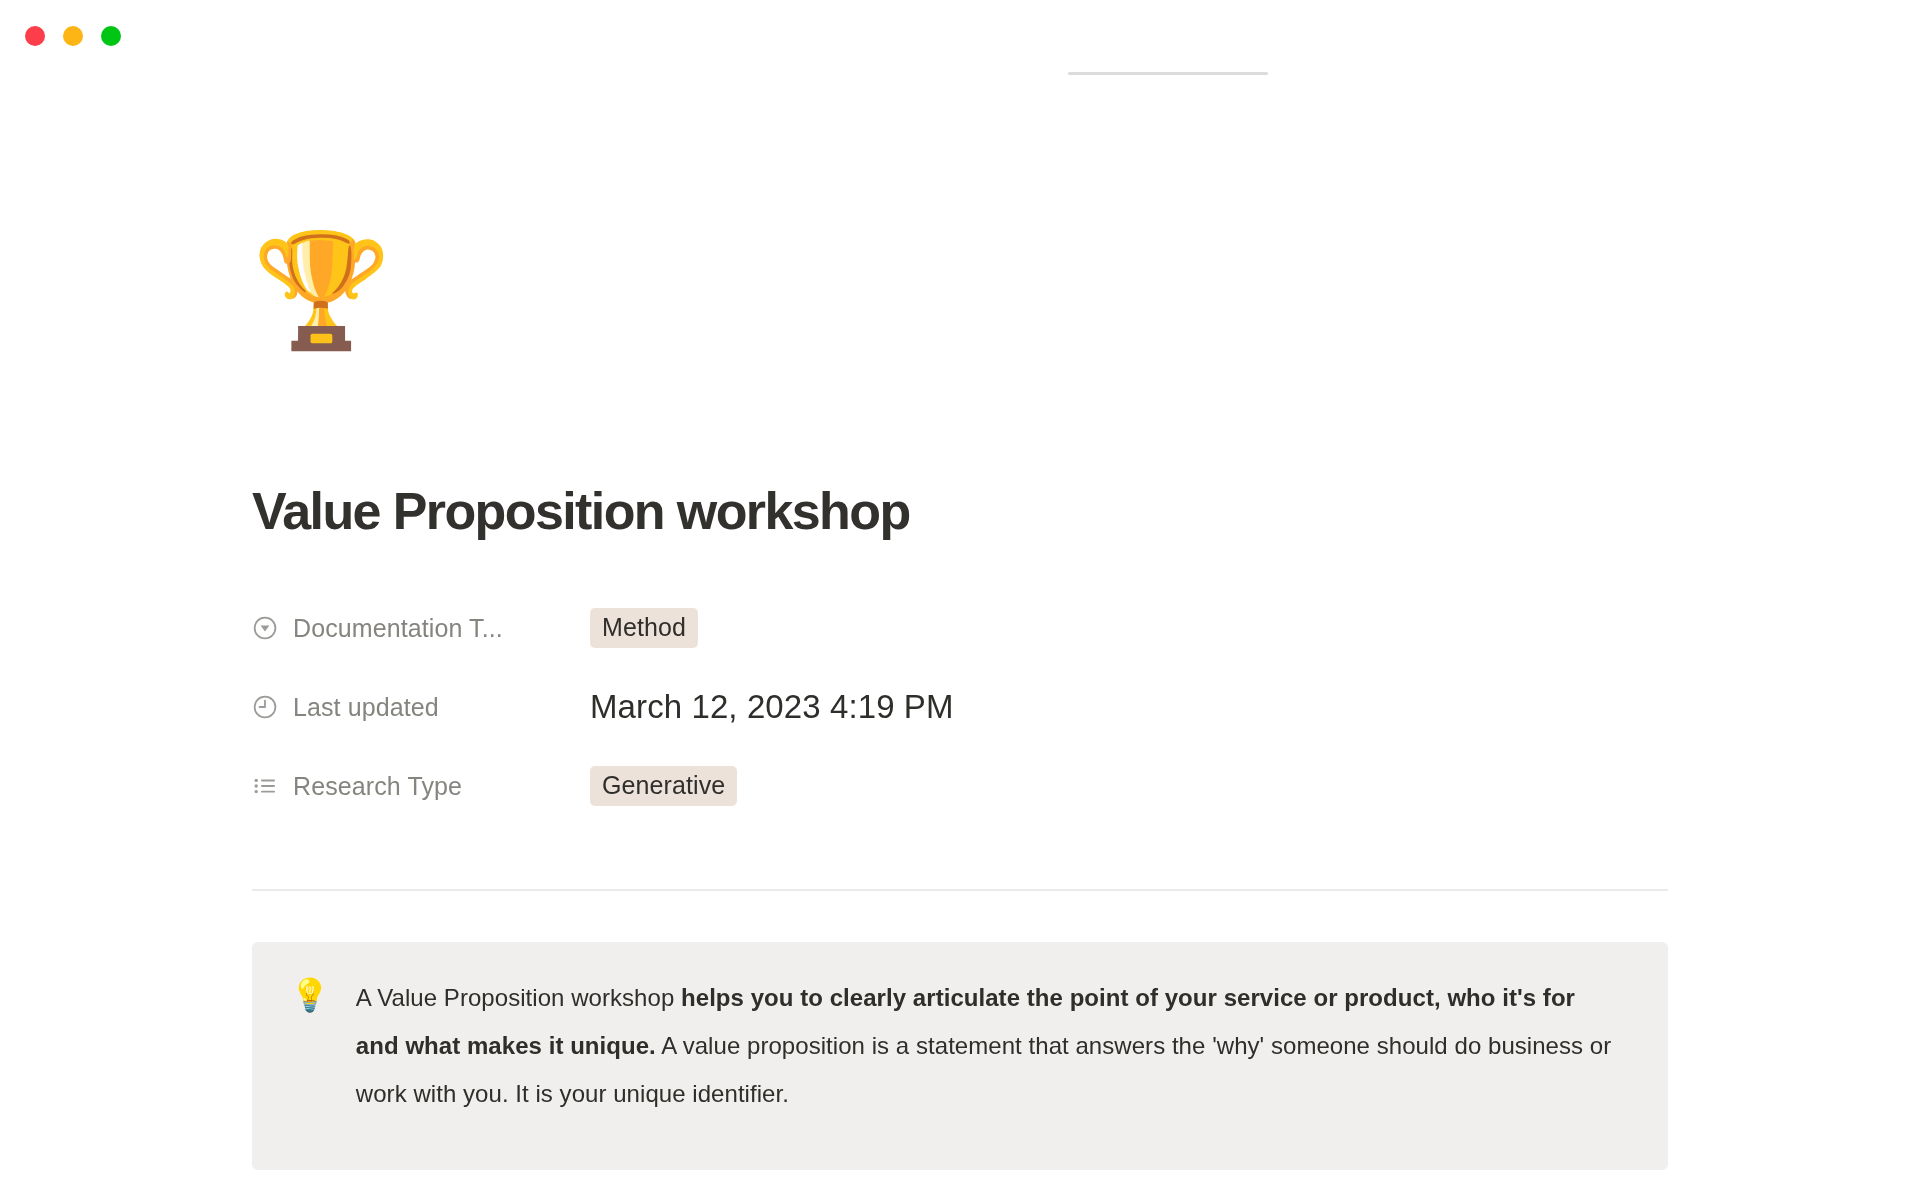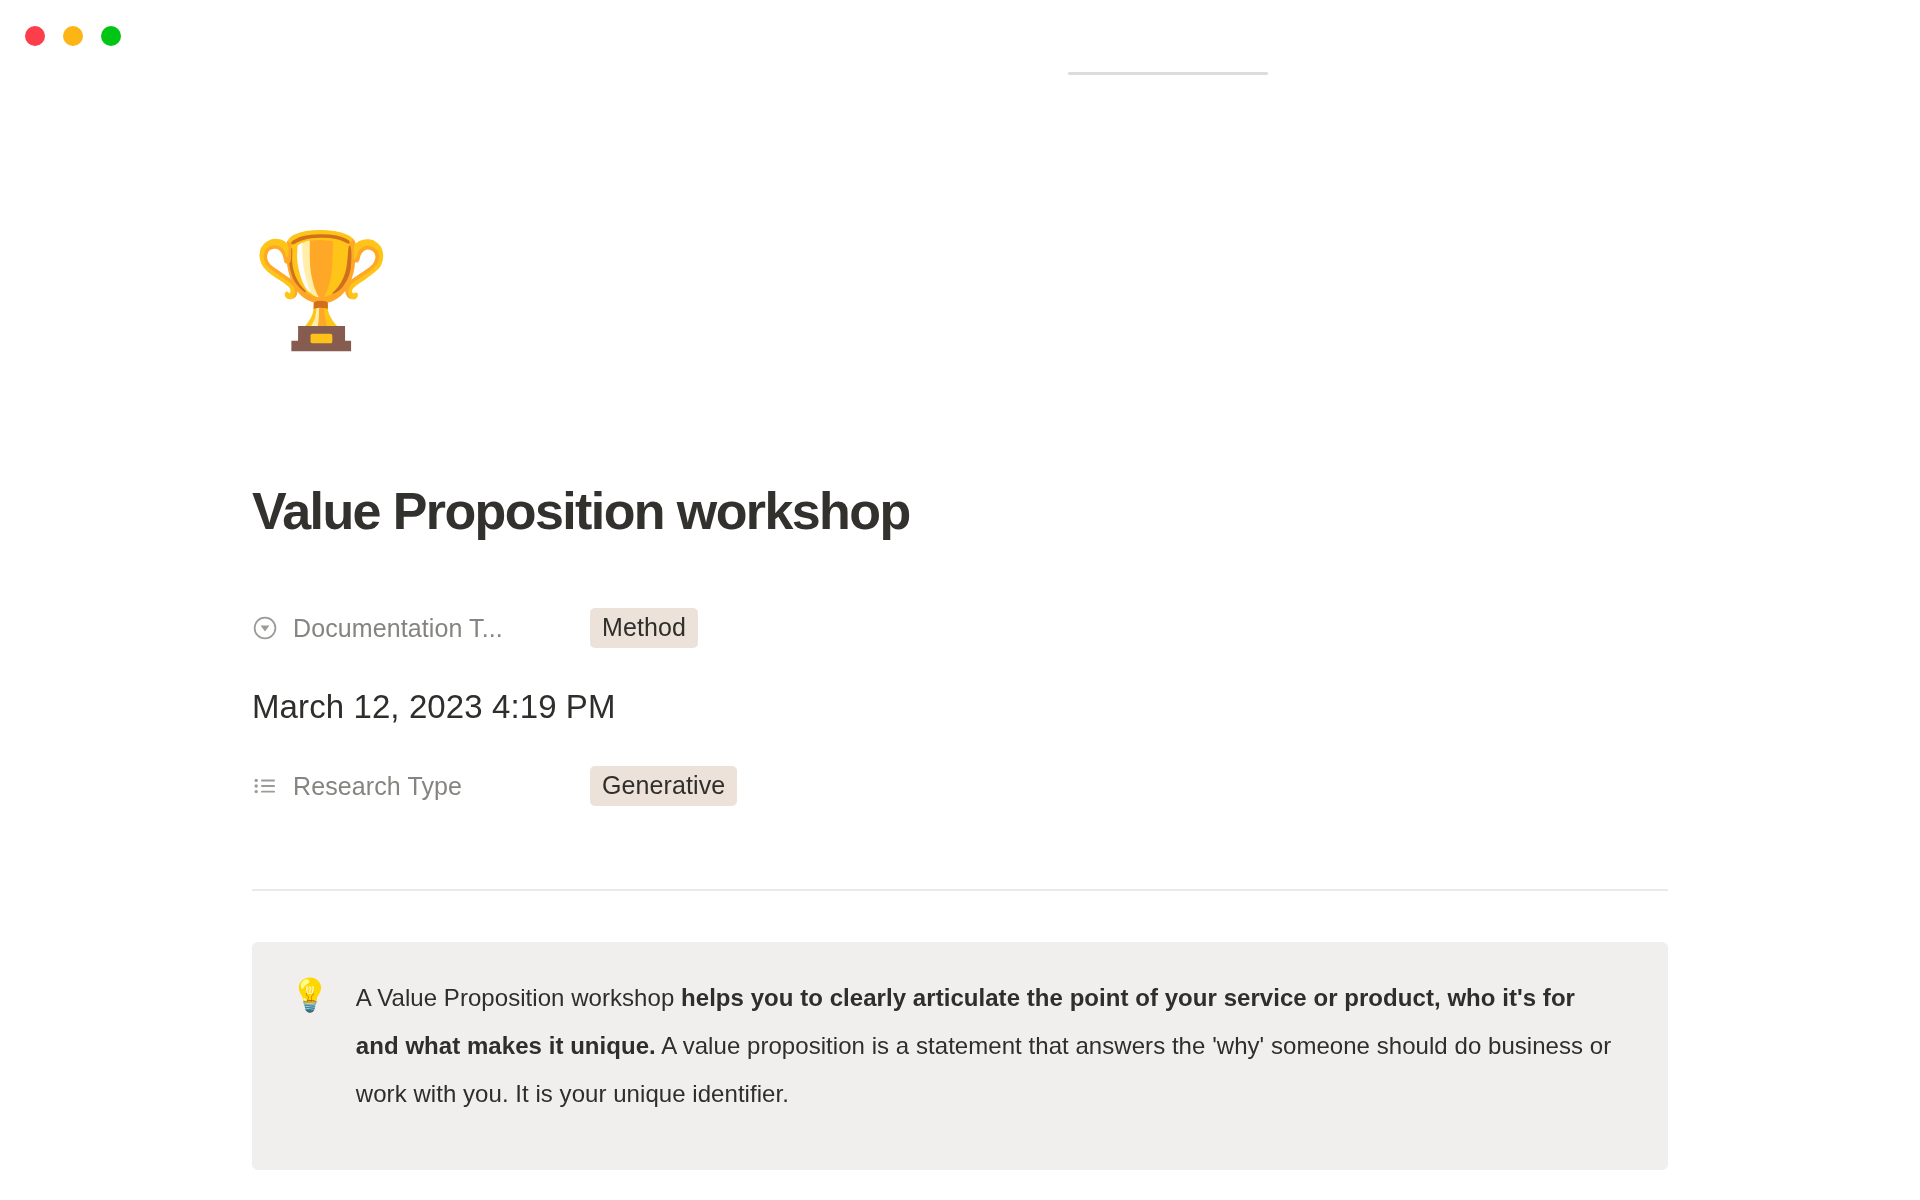--- a/index.html
+++ b/index.html
@@ -203,20 +203,29 @@
           </svg>
         </span>
         <span class="prop-label-text">Documentation T...</span>
       </div>
       <div class="prop-value">
         <span class="tag">Method</span>
       </div>
     </div>
 
     <div class="prop-row">
+      <div class="prop-label">
+        <span class="prop-icon">
+          <svg width="26" height="26" viewBox="0 0 26 26" fill="none">
+            <circle cx="13" cy="13" r="10.4" stroke="#9b9b97" stroke-width="1.8"></circle>
+            <path d="M13 6.6 V13 H7.6" stroke="#9b9b97" stroke-width="1.8" stroke-linecap="round" stroke-linejoin="round"></path>
+          </svg>
+        </span>
+        <span class="prop-label-text">Last updated</span>
+      </div>
       <div class="prop-value">
         <span class="prop-plain">March 12, 2023 4:19 PM</span>
       </div>
     </div>
 
     <div class="prop-row">
       <div class="prop-label">
         <span class="prop-icon">
           <svg width="26" height="26" viewBox="0 0 26 26" fill="none">
             <circle cx="4.2" cy="7.4" r="1.7" fill="#9b9b97"></circle>

